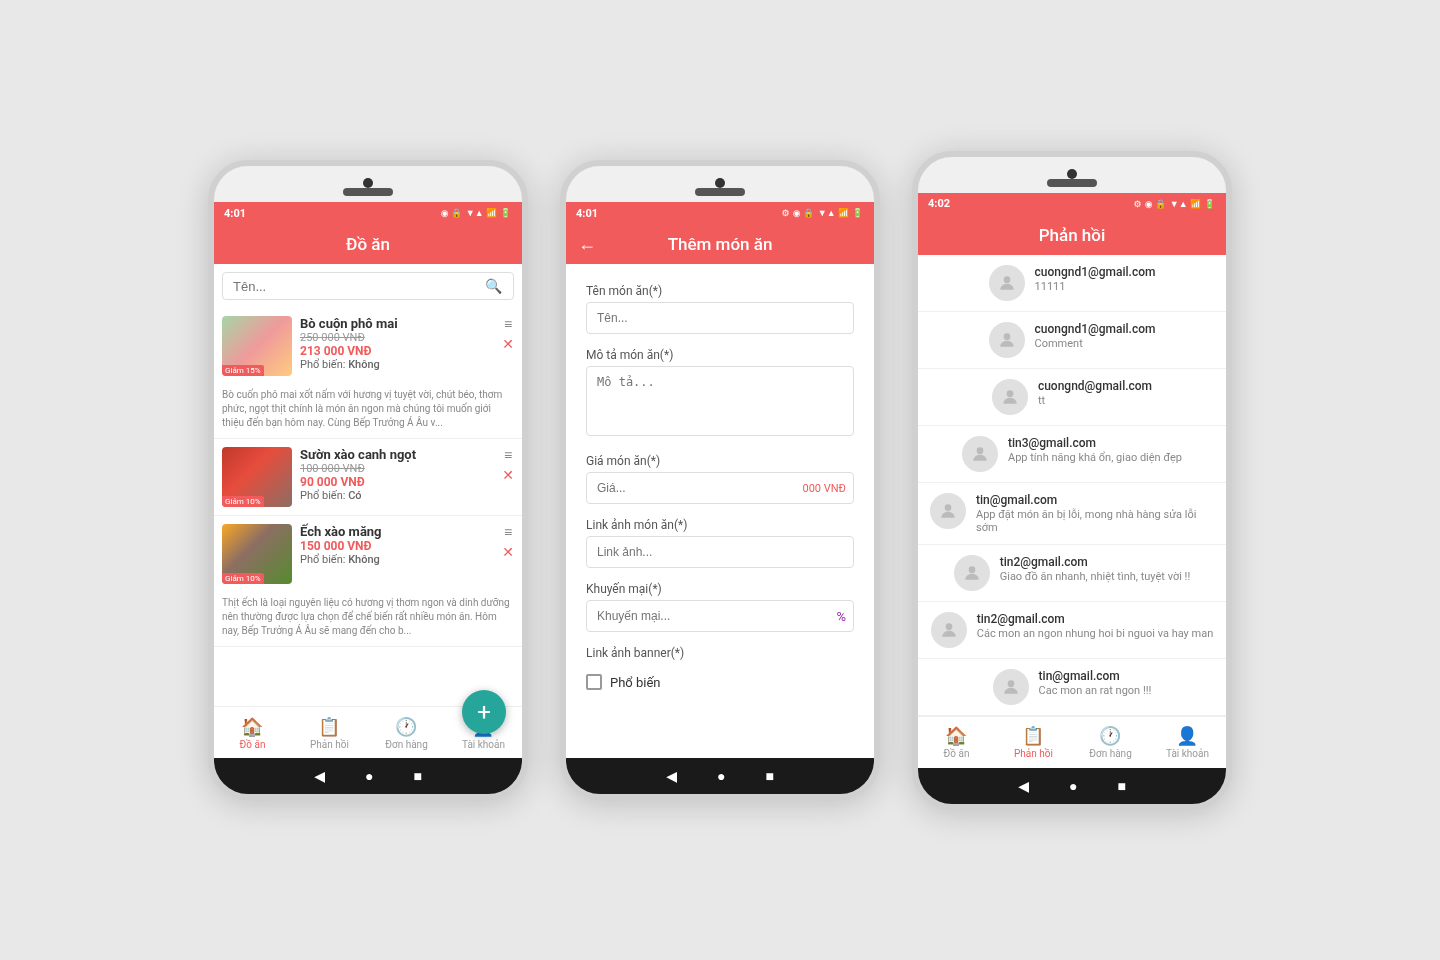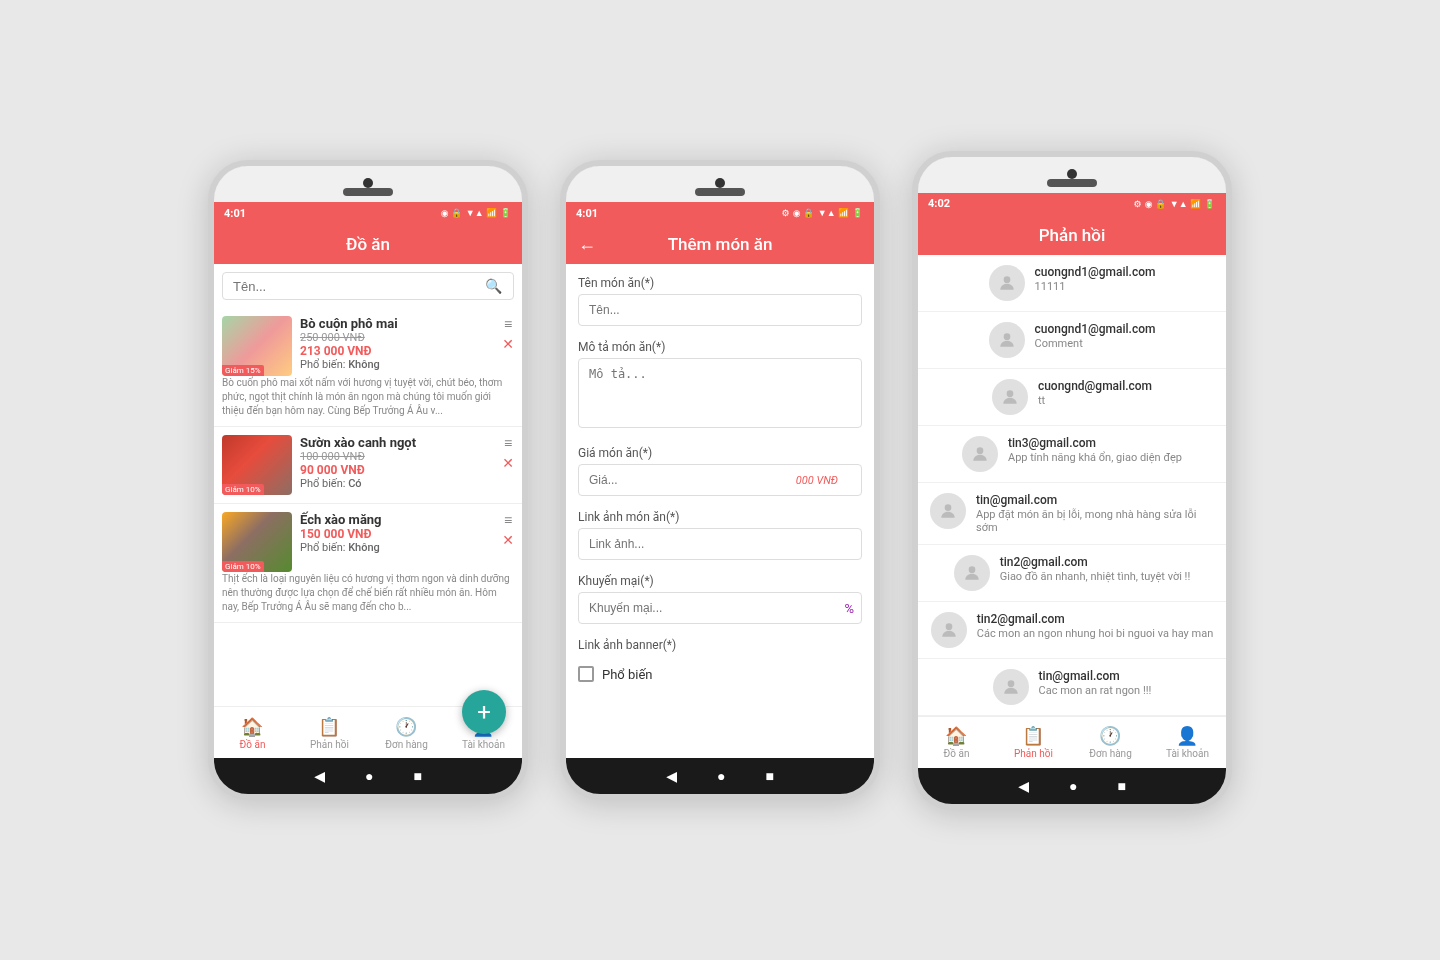--- a/index.html
+++ b/index.html
@@ -153,21 +153,21 @@
       border-radius: 0 2px 0 0;
     }
     .food-info { flex: 1; }
     .food-name { font-weight: bold; font-size: 13px; color: #333; }
     .food-original-price { font-size: 11px; color: #999; text-decoration: line-through; }
     .food-price { font-size: 12px; color: #f15b5b; font-weight: bold; }
     .food-popular { font-size: 11px; color: #666; }
     .food-popular span { font-weight: 500; }
     .food-actions { display: flex; flex-direction: column; gap: 4px; align-items: center; }
     .food-action-btn { color: #888; font-size: 14px; cursor: pointer; }
-    .food-desc { font-size: 10px; color: #888; margin-top: 0; line-height: 1.4; }
+    .food-desc { font-size: 10px; color: #888; margin-top: 12px; line-height: 1.4; }
 
     .fab {
       position: absolute;
       bottom: 60px;
       right: 16px;
       width: 44px;
       height: 44px;
       background: #26a69a;
       border-radius: 50%;
       display: flex;
@@ -204,21 +204,21 @@
       background: #1a1a1a;
       height: 36px;
       display: flex;
       align-items: center;
       justify-content: center;
       gap: 40px;
     }
     .phone-bottom .btn { font-size: 14px; color: #fff; cursor: pointer; }
 
     
-    .form-container { padding: 12px; flex: 1; overflow-y: auto; }
+    .form-container { padding: 20px; flex: 1; overflow-y: auto; }
     .form-group { margin-bottom: 14px; }
     .form-label { font-size: 12px; color: #555; margin-bottom: 4px; display: block; }
     .form-input {
       width: 100%;
       border: 1px solid #ddd;
       border-radius: 4px;
       padding: 8px 10px;
       font-size: 12px;
       color: #999;
       outline: none;
@@ -231,26 +231,25 @@
       font-size: 12px;
       color: #999;
       outline: none;
       height: 70px;
       resize: none;
     }
     .price-input-wrap { position: relative; }
     .price-input-wrap input { padding-right: 55px; }
     .price-suffix {
       position: absolute;
-      right: 24px;
+      right: 8px;
       top: 50%;
       transform: translateY(-50%);
       color: #f15b5b;
       font-size: 11px;
-      font-style: italic;
     }
     .promo-input-wrap { position: relative; }
     .promo-input-wrap input { padding-right: 25px; }
     .promo-suffix {
       position: absolute;
       right: 8px;
       top: 50%;
       transform: translateY(-50%);
       color: #9c27b0;
       font-size: 13px;

